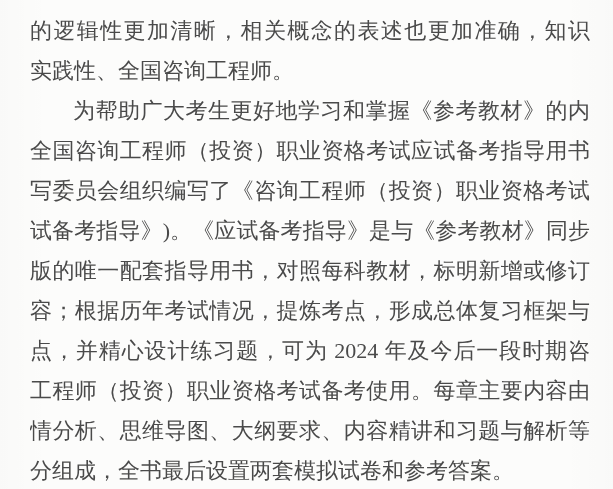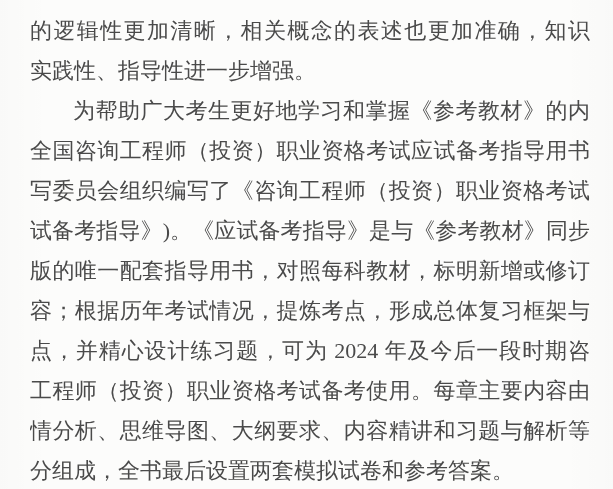--- a/index.html
+++ b/index.html
@@ -50,21 +50,21 @@
     padding-left: 43px;
   }
 </style>
 </head>
 <body>
 
 <div class="page">
 
   <div class="para">
     <div class="line wrap">的逻辑性更加清晰，相关概念的表述也更加准确，知识性、</div>
-    <div class="line last">实践性、指导性进一步增强。</div>
+    <div class="line last">实践性、全国咨询工程师。</div>
   </div>
 
   <div class="para">
     <div class="line wrap indent">为帮助广大考生更好地学习和掌握《参考教材》的内容，</div>
     <div class="line wrap">全国咨询工程师（投资）职业资格考试应试备考指导用书编</div>
     <div class="line wrap">写委员会组织编写了《咨询工程师（投资）职业资格考试应</div>
     <div class="line wrap">试备考指导》)。《应试备考指导》是与《参考教材》同步出</div>
     <div class="line wrap">版的唯一配套指导用书，对照每科教材，标明新增或修订内</div>
     <div class="line wrap">容；根据历年考试情况，提炼考点，形成总体复习框架与要</div>
     <div class="line wrap">点，并精心设计练习题，可为 2024 年及今后一段时期咨询</div>

